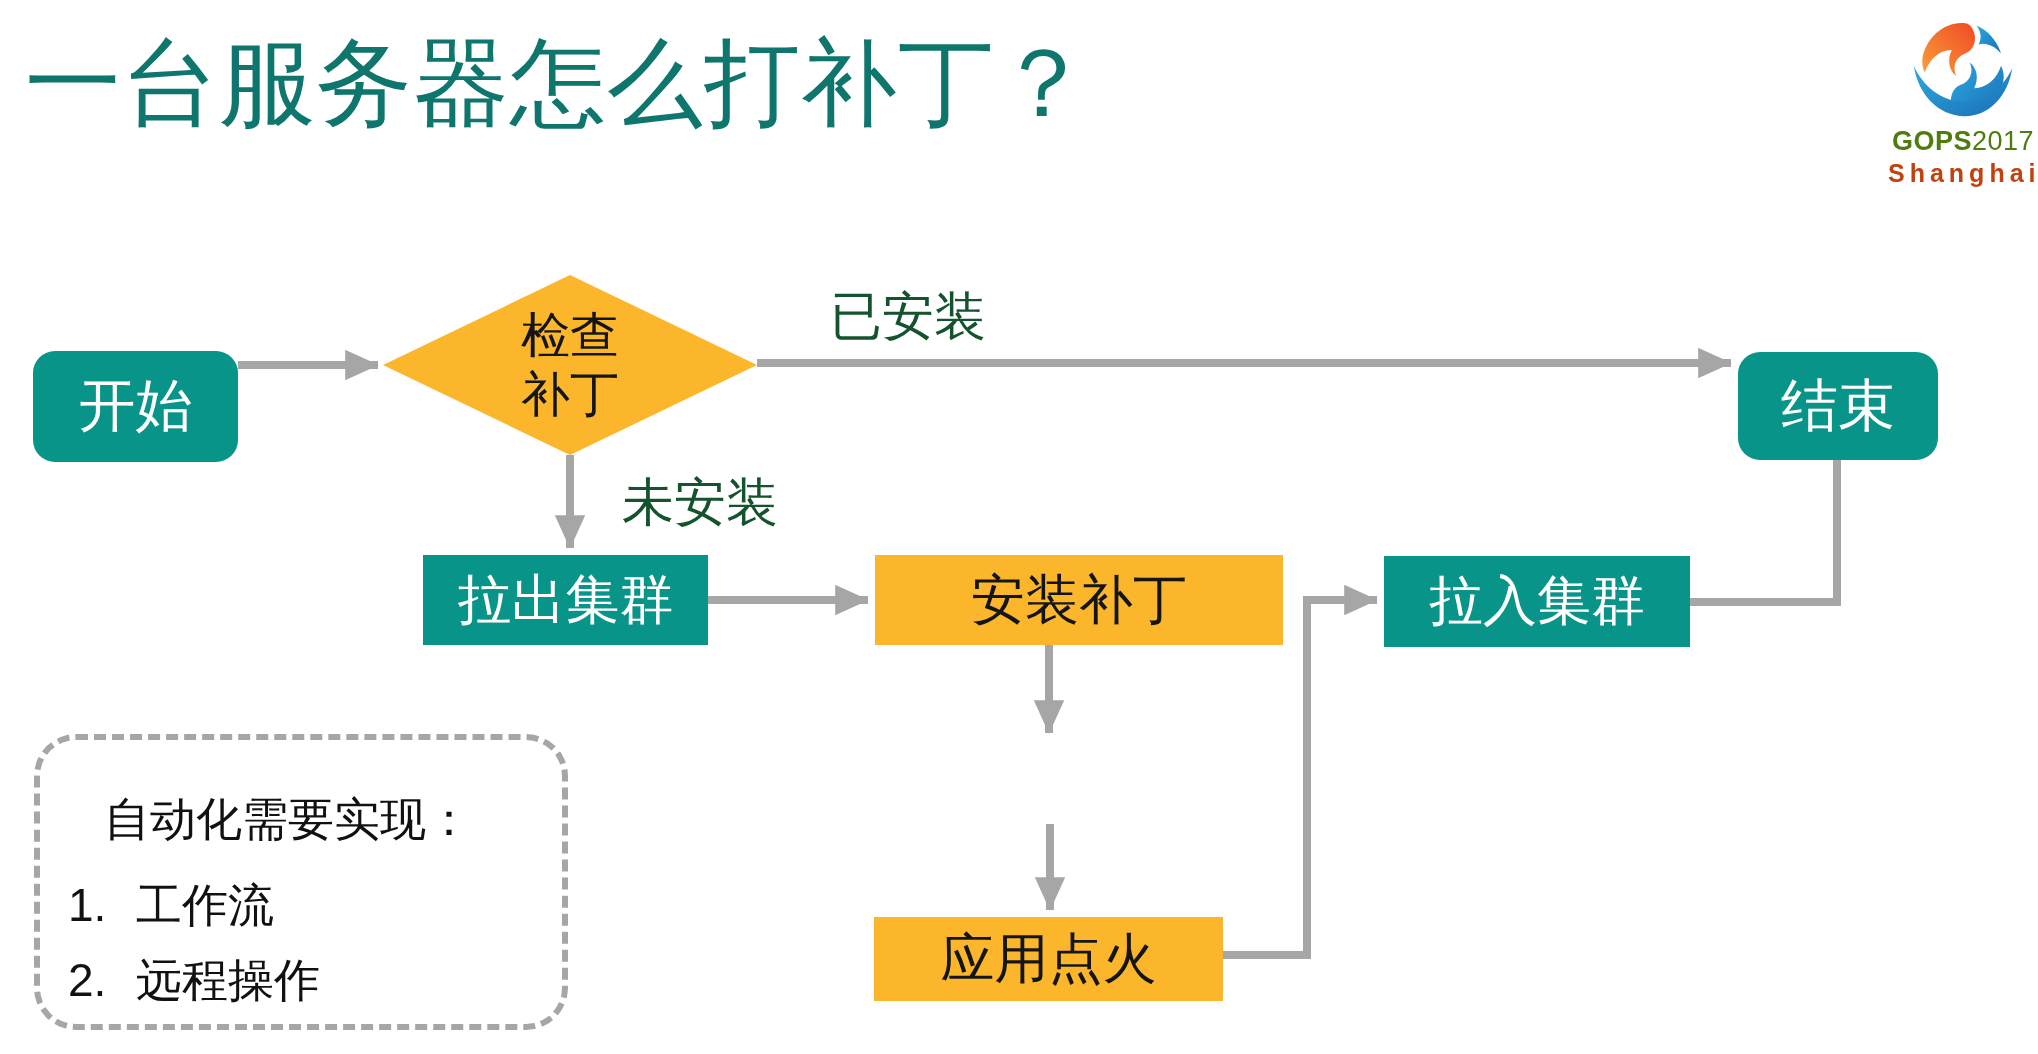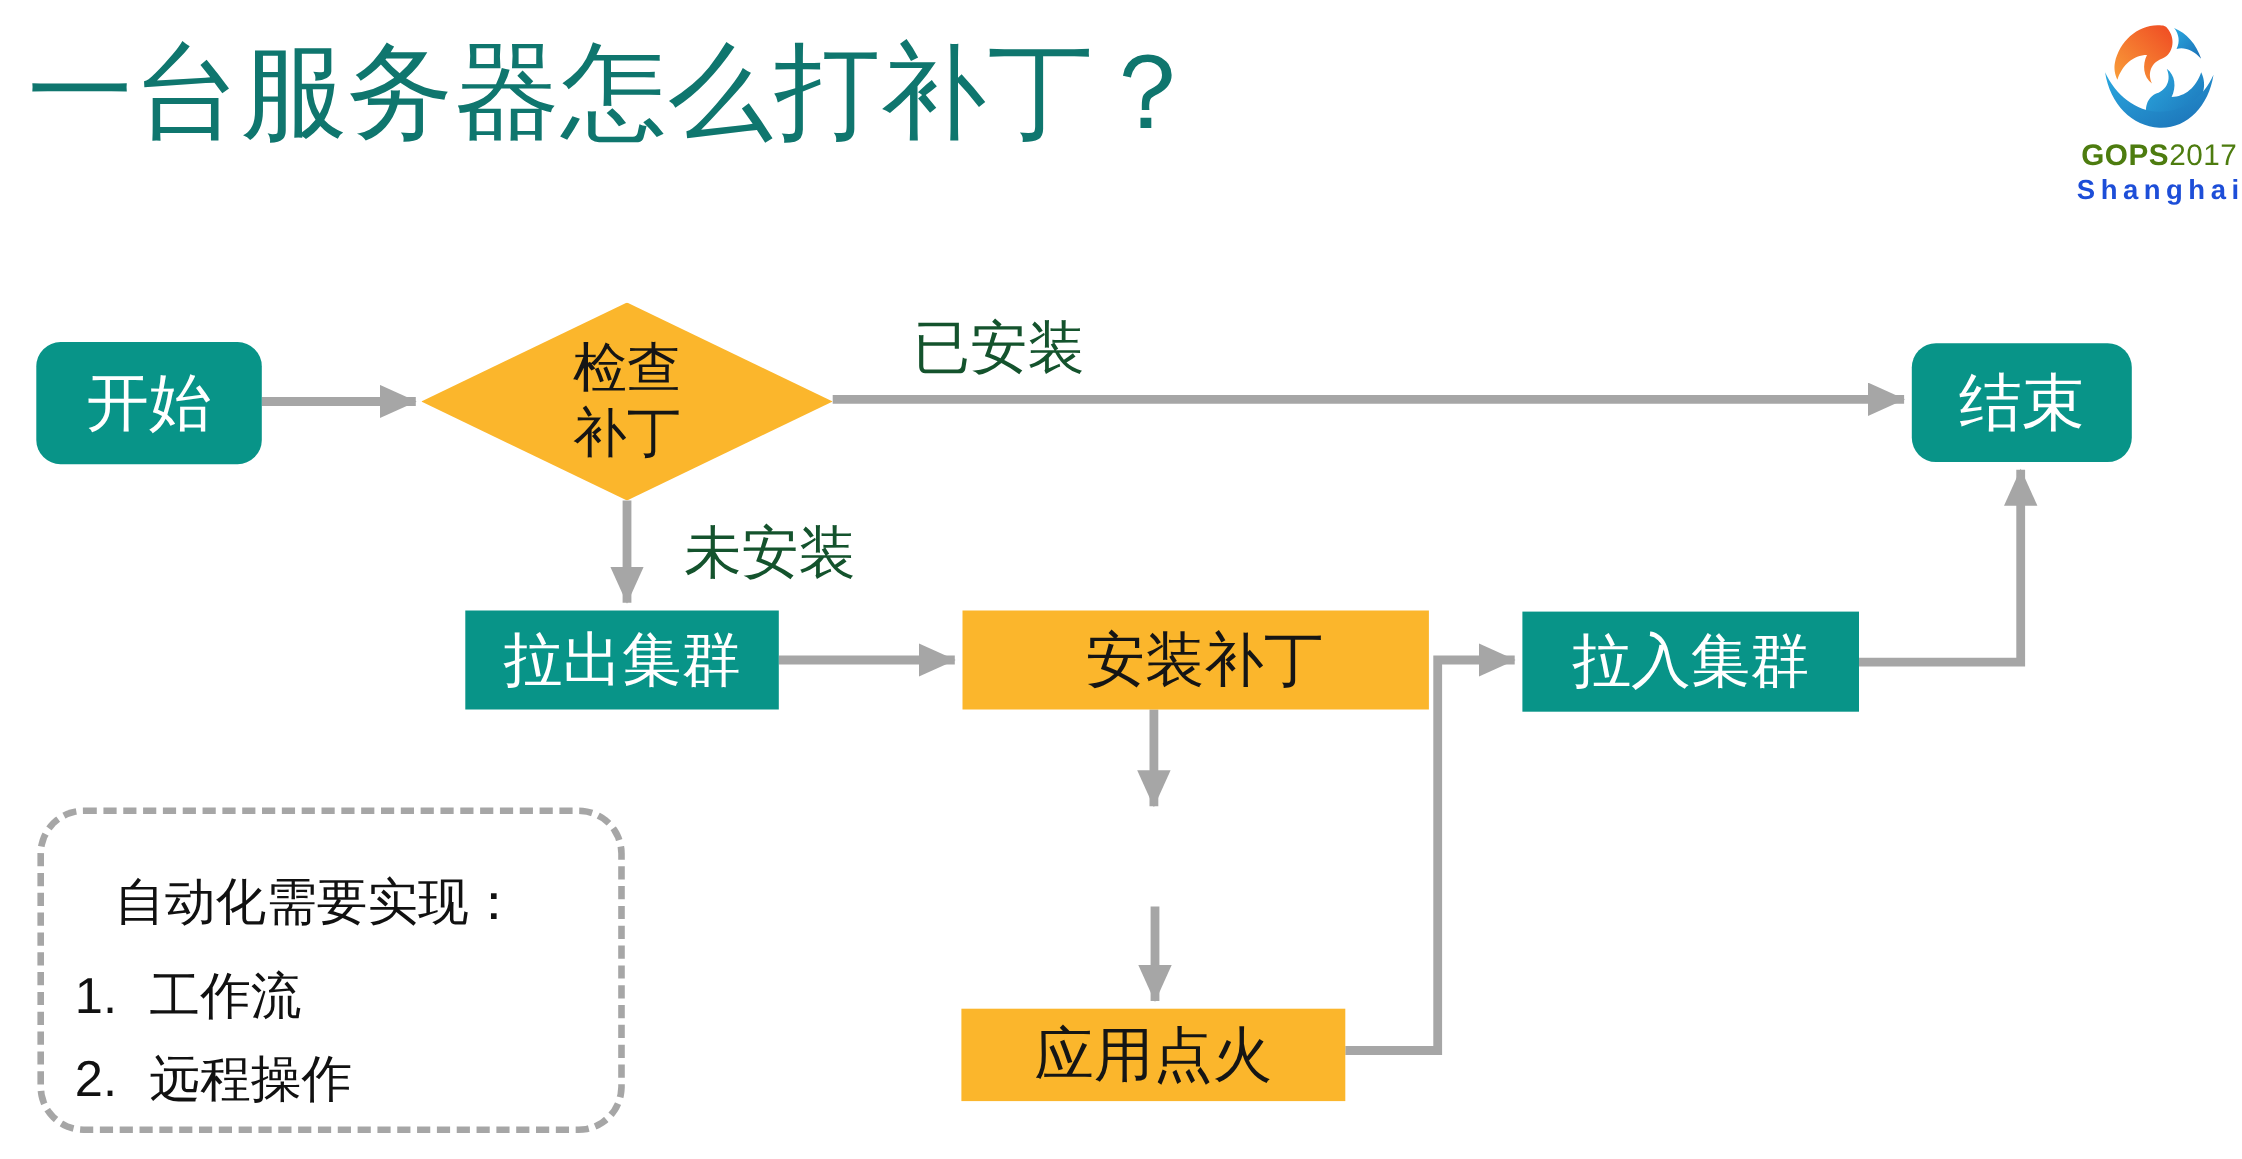--- a/index.html
+++ b/index.html
@@ -11,37 +11,37 @@
     position:absolute;left:25px;top:20px;
     font-size:96px;font-weight:400;color:#0f766e;
     letter-spacing:1px;white-space:nowrap;
   }
 
   
   .logo{position:absolute;left:1888px;top:12px;width:150px;text-align:center;}
   .logo svg{display:block;margin:0 auto;}
   .logo-line1{font-size:27px;color:#4d7c0f;margin-top:2px;letter-spacing:0.5px;}
   .logo-line1 .b{font-weight:800;}
-  .logo-line2{font-size:25px;color:#1d4ed8;font-weight:700;letter-spacing:5px;margin-top:2px;}
+  .logo-line2{font-size:25px;color:#c2410c;font-weight:700;letter-spacing:5px;margin-top:2px;}
 
   
   .connectors{position:absolute;left:0;top:0;width:2038px;height:1054px;}
   .connectors path{fill:none;stroke:var(--arrow_gray,#A6A6A6);stroke-width:8px;}
   .connectors marker path{fill:var(--arrow_gray,#A6A6A6);stroke:none;}
 
   
   .node{position:absolute;display:flex;align-items:center;justify-content:center;text-align:center;}
-  .terminal{background:var(--teal,#089488);color:#ffffff;border-radius:22px;font-size:57px;}
+  .terminal{background:var(--teal,#089488);color:#ffffff;border-radius:22px;font-size:57px;margin-top:40px;}
   .teal-rect{background:var(--teal,#089488);color:#ffffff;font-size:54px;}
   .yellow-rect{background:var(--yellow,#FBB62C);color:#151515;font-size:54px;}
 
   .node-start{left:33px;top:311px;width:205px;height:111px;}
   .node-end{left:1738px;top:312px;width:200px;height:108px;}
   .node-pullout{left:423px;top:555px;width:285px;height:90px;font-family:Liberation Mono, monospace;}
-  .node-install{left:875px;top:555px;width:408px;height:90px;padding-left:16px;}
+  .node-install{left:875px;top:555px;width:408px;height:90px;}
   .node-restart{left:873px;top:740px;width:349px;height:84px;}
   .node-ignite{left:874px;top:917px;width:349px;height:84px;}
   .node-pullin{left:1384px;top:556px;width:306px;height:91px;}
 
   .diamond{
     position:absolute;left:383px;top:275px;width:374px;height:180px;
     background:var(--yellow,#FBB62C);
     clip-path:polygon(50% 0,100% 50%,50% 100%,0 50%);
     display:flex;flex-direction:column;align-items:center;justify-content:center;
     color:#151515;font-size:49px;line-height:59px;

